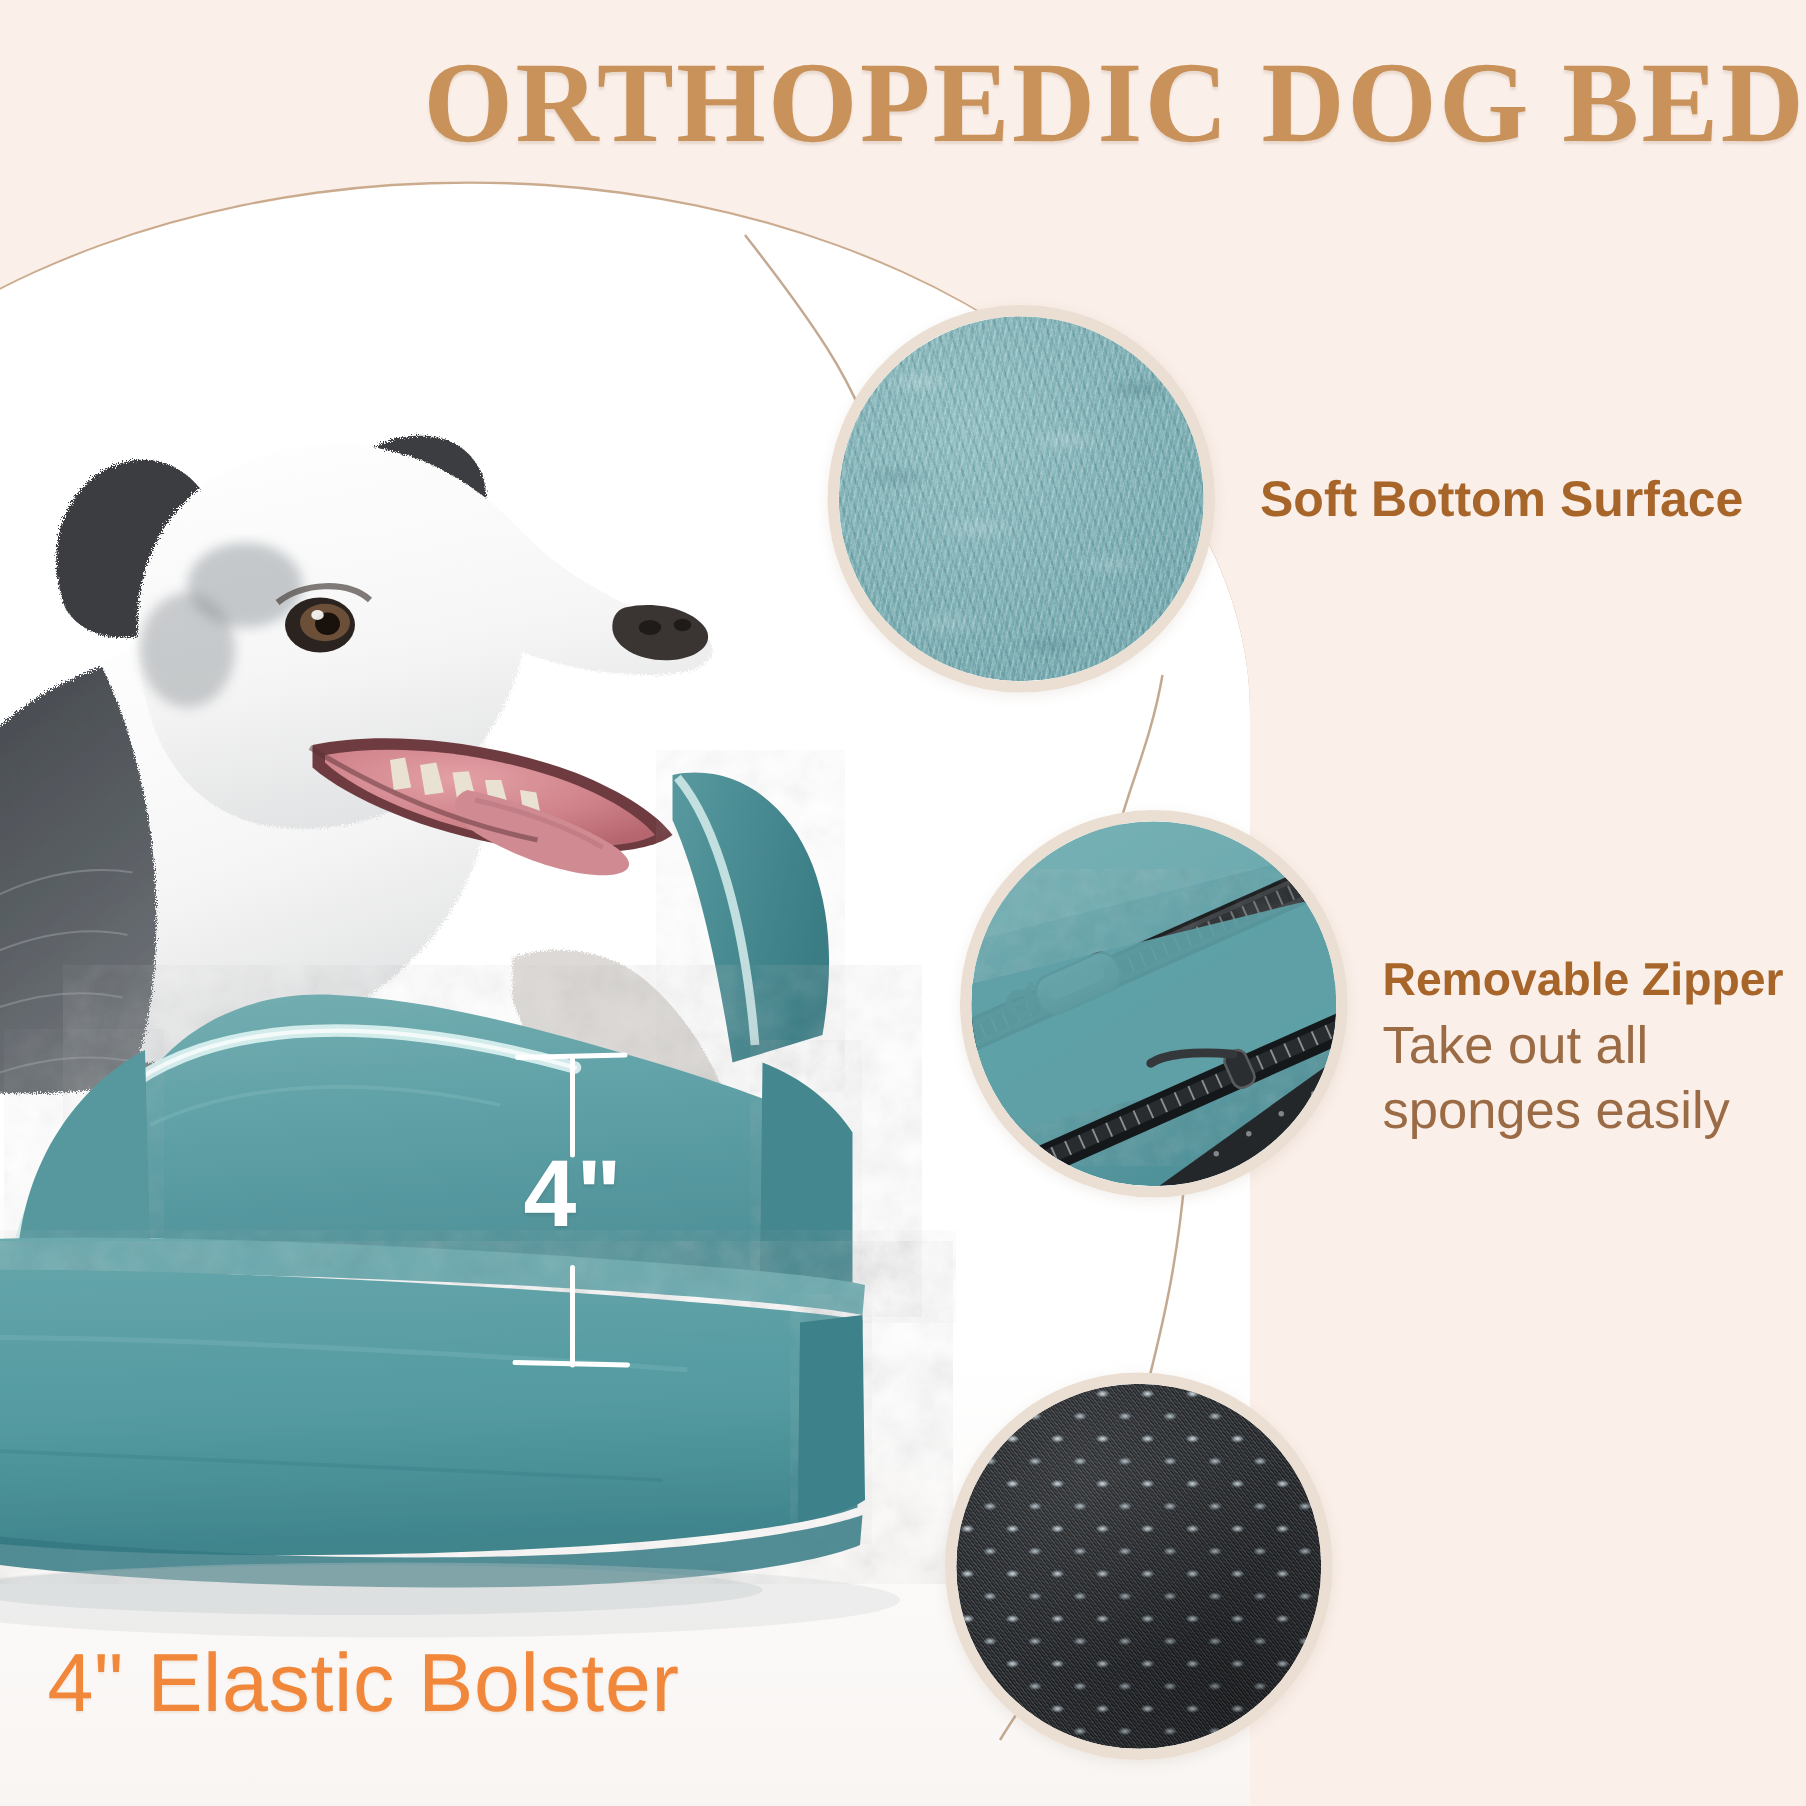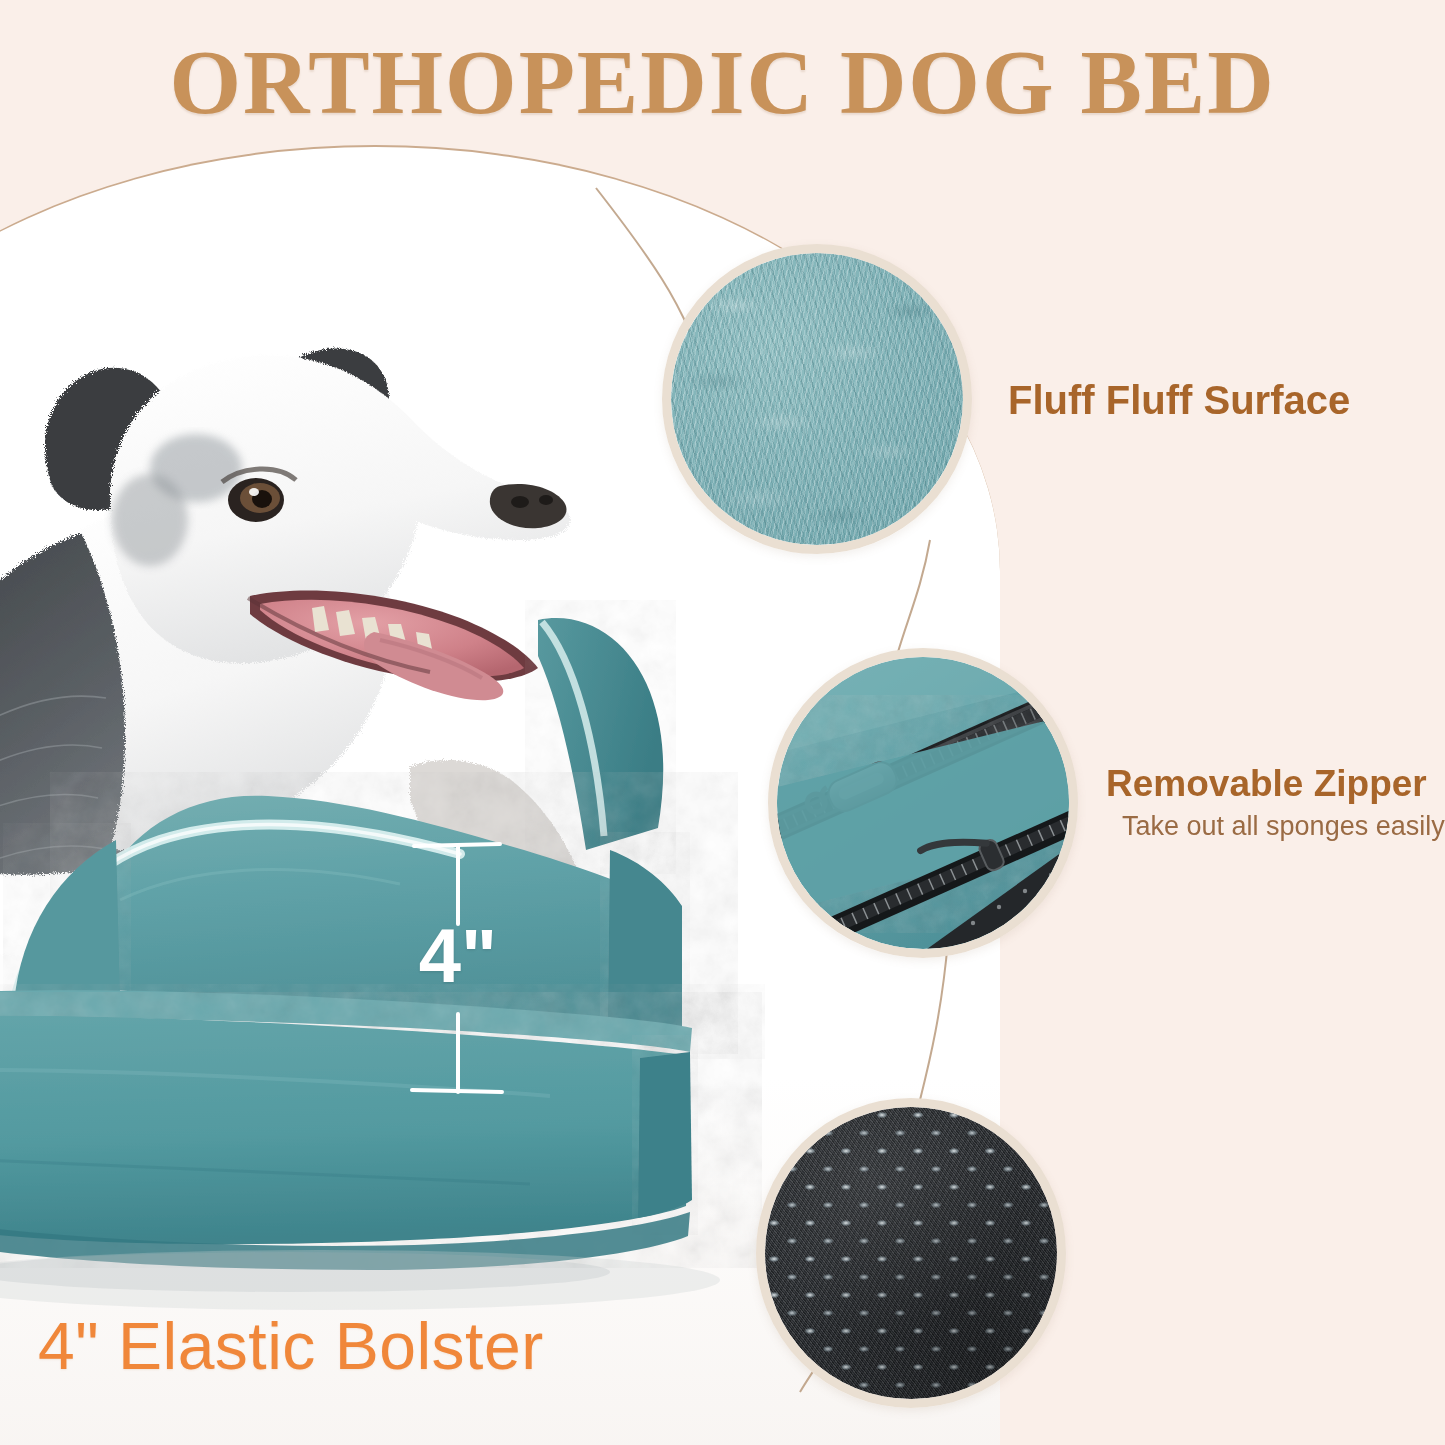--- a/index.html
+++ b/index.html
@@ -7,21 +7,21 @@
   body{
     width:1445px;height:1445px;
     background:#faefe9;
     font-family:"Liberation Sans", sans-serif;
     overflow:hidden;
   }
   #stage{position:relative;width:1445px;height:1445px;overflow:hidden;background:#faefe9;}
 
   
   .title{
-    position:absolute;left:0;top:36px;width:1445px;text-align:center;
+    position:absolute;left:0;top:36px;width:1445px;text-align:right;
     font-family:"Liberation Serif", serif;
     font-weight:700;
     font-size:92px;
     letter-spacing:2px;
     color:#c8925a;
     line-height:1;
     white-space:nowrap;
     text-shadow:0 2px 2px rgba(140,100,60,.16);
   }
 
@@ -149,21 +149,21 @@
     font-weight:400;
     color:#9a6b44;
     line-height:1.22;
   }
 
   #feat-fluff{left:1008px;top:378px;width:420px;}
   #feat-fluff .head{font-size:40px;}
 
   #feat-zipper{left:1106px;top:735px;width:340px;}
   #feat-zipper .head{font-size:37px;margin-top:28px;}
-  #feat-zipper .sub{font-size:27px;margin-top:6px;margin-left:16px;}
+  #feat-zipper .sub{font-size:42px;margin-top:6px;}
 
   #feat-nonslip{left:1078px;top:1190px;width:340px;}
   #feat-nonslip .head{font-size:37px;}
 
   
   .bolster-caption{
     position:absolute;left:38px;top:1308px;
     font-family:"Liberation Sans", sans-serif;
     font-weight:300;
     font-size:66px;
@@ -501,21 +501,21 @@
     <div class="inner">
       <div class="ns-bg"></div>
       <div class="ns-rib"></div>
       <div class="ns-dots"></div>
       <div class="ns-dots2"></div>
       <div class="ns-shade"></div>
     </div>
   </div>
 
   <div class="feat" id="feat-fluff">
-    <div class="head">Fluff Fluff Surface</div>
+    <div class="head">Soft Bottom Surface</div>
   </div>
 
   <div class="feat" id="feat-zipper">
     <div class="head">Removable Zipper</div>
     <div class="sub">Take out all sponges easily</div>
   </div>
 
 
   <div class="bolster-caption">4" Elastic Bolster</div>
 

